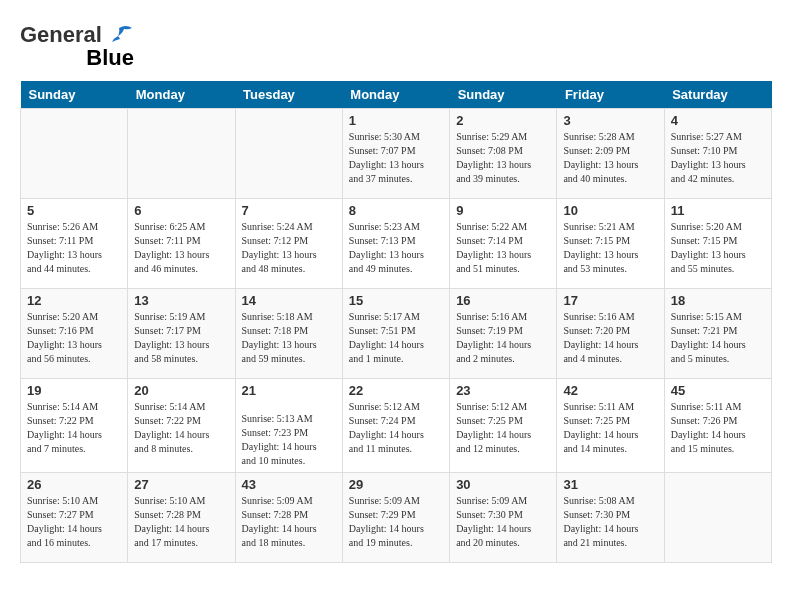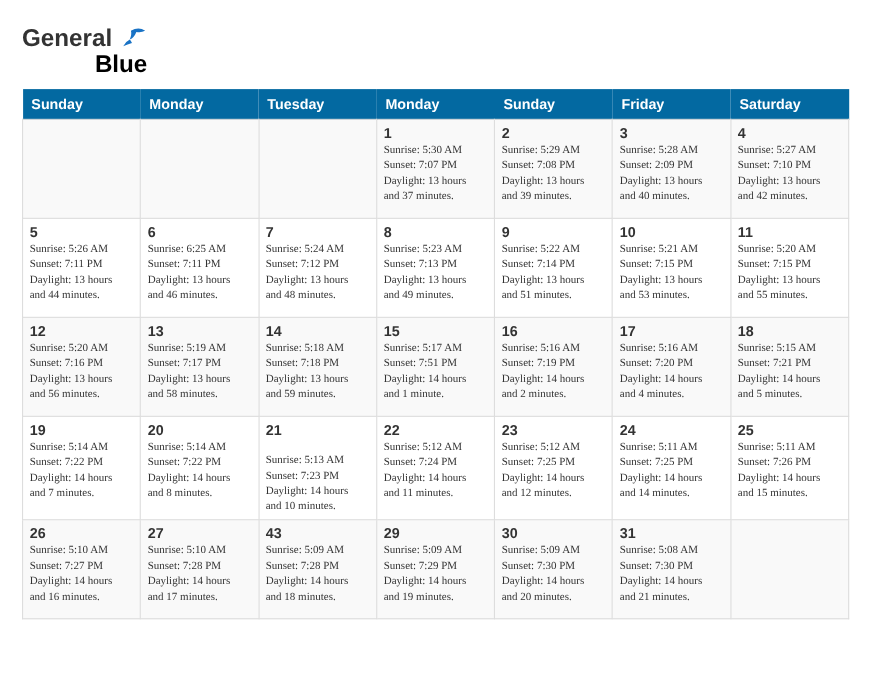--- a/index.html
+++ b/index.html
@@ -284,28 +284,28 @@
 and 11 minutes.</div>
         </td>
         <td>
           <span class="day-number">23</span>
           <div class="day-info" style="white-space: pre-line;">Sunrise: 5:12 AM
 Sunset: 7:25 PM
 Daylight: 14 hours
 and 12 minutes.</div>
         </td>
         <td>
-          <span class="day-number">24</span>
+          <span class="day-number">42</span>
           <div class="day-info" style="white-space: pre-line;">Sunrise: 5:11 AM
 Sunset: 7:25 PM
 Daylight: 14 hours
 and 14 minutes.</div>
         </td>
         <td>
-          <span class="day-number">25</span>
+          <span class="day-number">45</span>
           <div class="day-info" style="white-space: pre-line;">Sunrise: 5:11 AM
 Sunset: 7:26 PM
 Daylight: 14 hours
 and 15 minutes.</div>
         </td>
       </tr>
       <tr>
         <td>
           <span class="day-number">26</span>
           <div class="day-info" style="white-space: pre-line;">Sunrise: 5:10 AM

